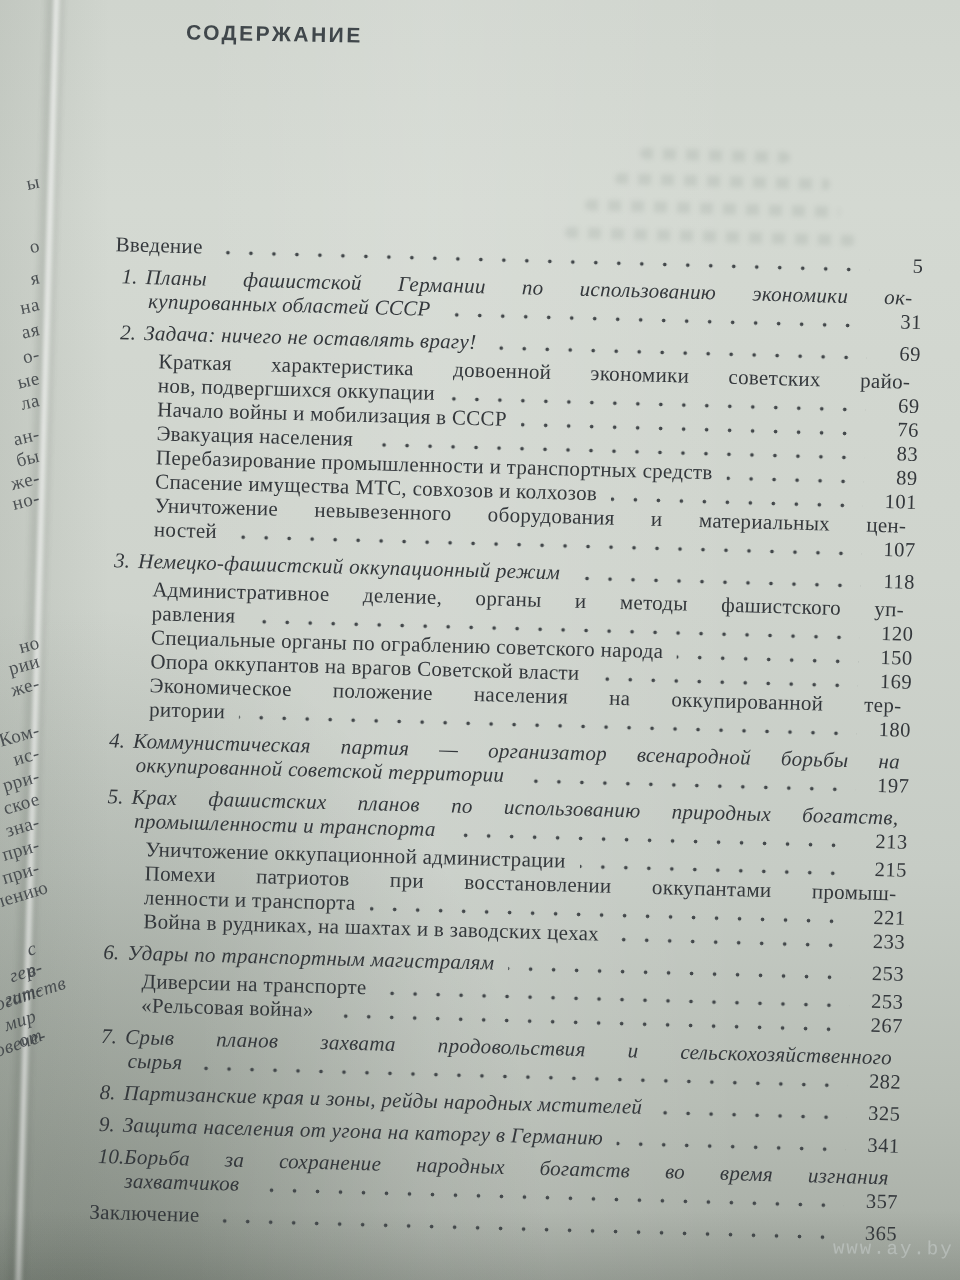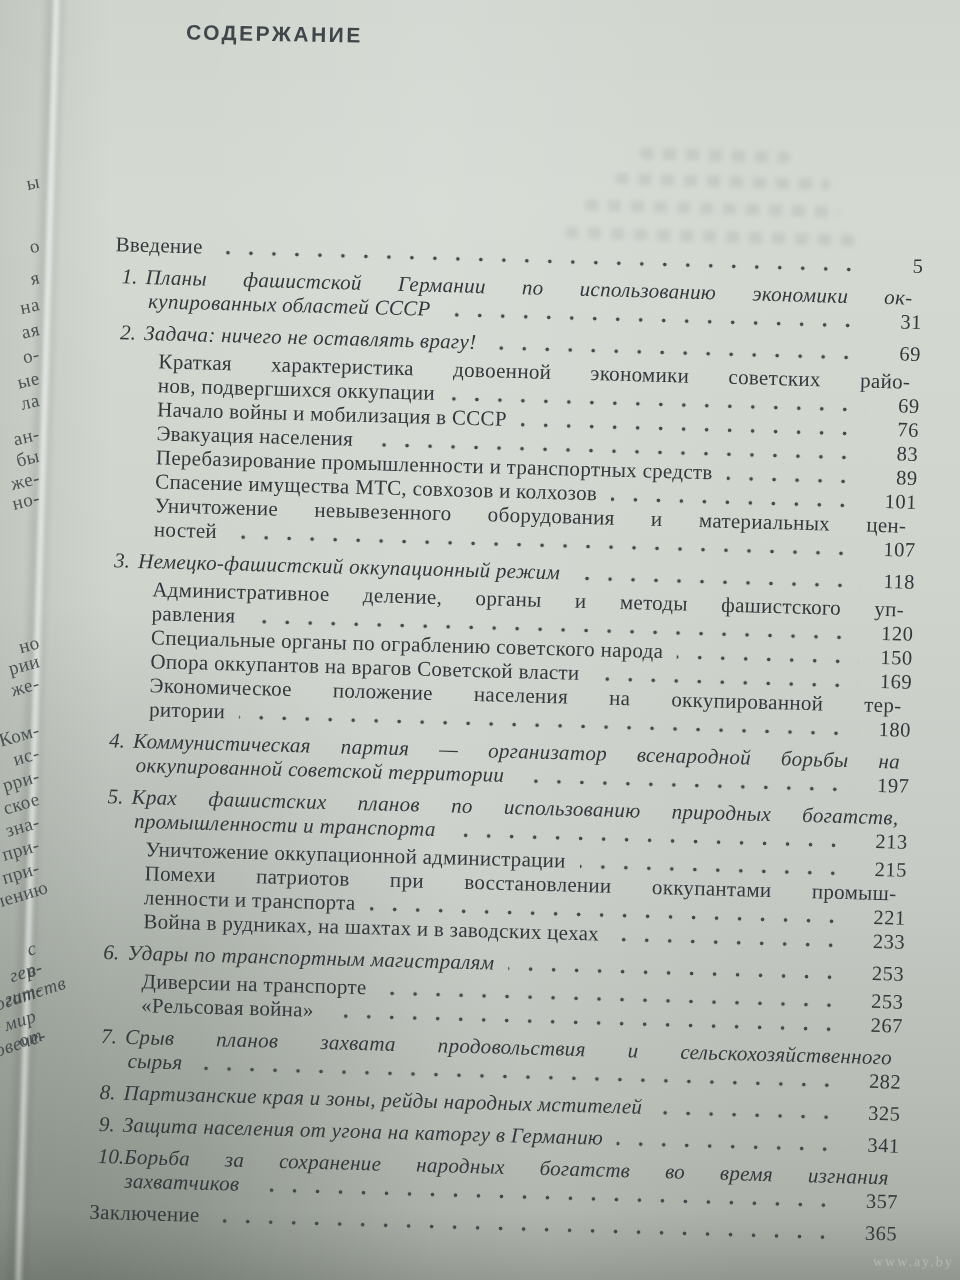--- a/index.html
+++ b/index.html
@@ -56,22 +56,22 @@
   .it .num,.it .txt{font-style:italic;}
   .txt{letter-spacing:.3px;}
   .line.fill .txt{flex:1 1 auto;text-align:justify;text-align-last:justify;margin-right:10px;}
   .leader{
     flex:1 1 auto;height:5px;align-self:flex-end;margin:0 8px 4px 14px;
     background-image:radial-gradient(circle at 2.5px 2.5px, #43484b 1.6px, rgba(0,0,0,0) 2.2px);
     background-size:23px 5px;background-repeat:repeat-x;background-position:right bottom;
   }
   .pg{flex:0 0 auto;min-width:46px;text-align:right;font-size:20.5px;letter-spacing:.5px;}
   .watermark{
-    position:absolute;right:6px;bottom:10px;
-    font-family:Liberation Serif, serif;font-size:14px;letter-spacing:2px;
+    position:absolute;right:6px;bottom:20px;
+    font-family:Liberation Mono, monospace;font-size:19px;letter-spacing:2px;
     color:#e8eef2;opacity:.32;transform:rotate(.5deg);
   }
   .bottom-shade{
     position:absolute;left:0;right:0;bottom:0;height:70px;pointer-events:none;
     background:linear-gradient(180deg, rgba(60,68,58,0) 0%, rgba(60,68,58,0.10) 60%, rgba(50,58,48,0.16) 100%);
   }
 </style>
 </head>
 <body>
 

